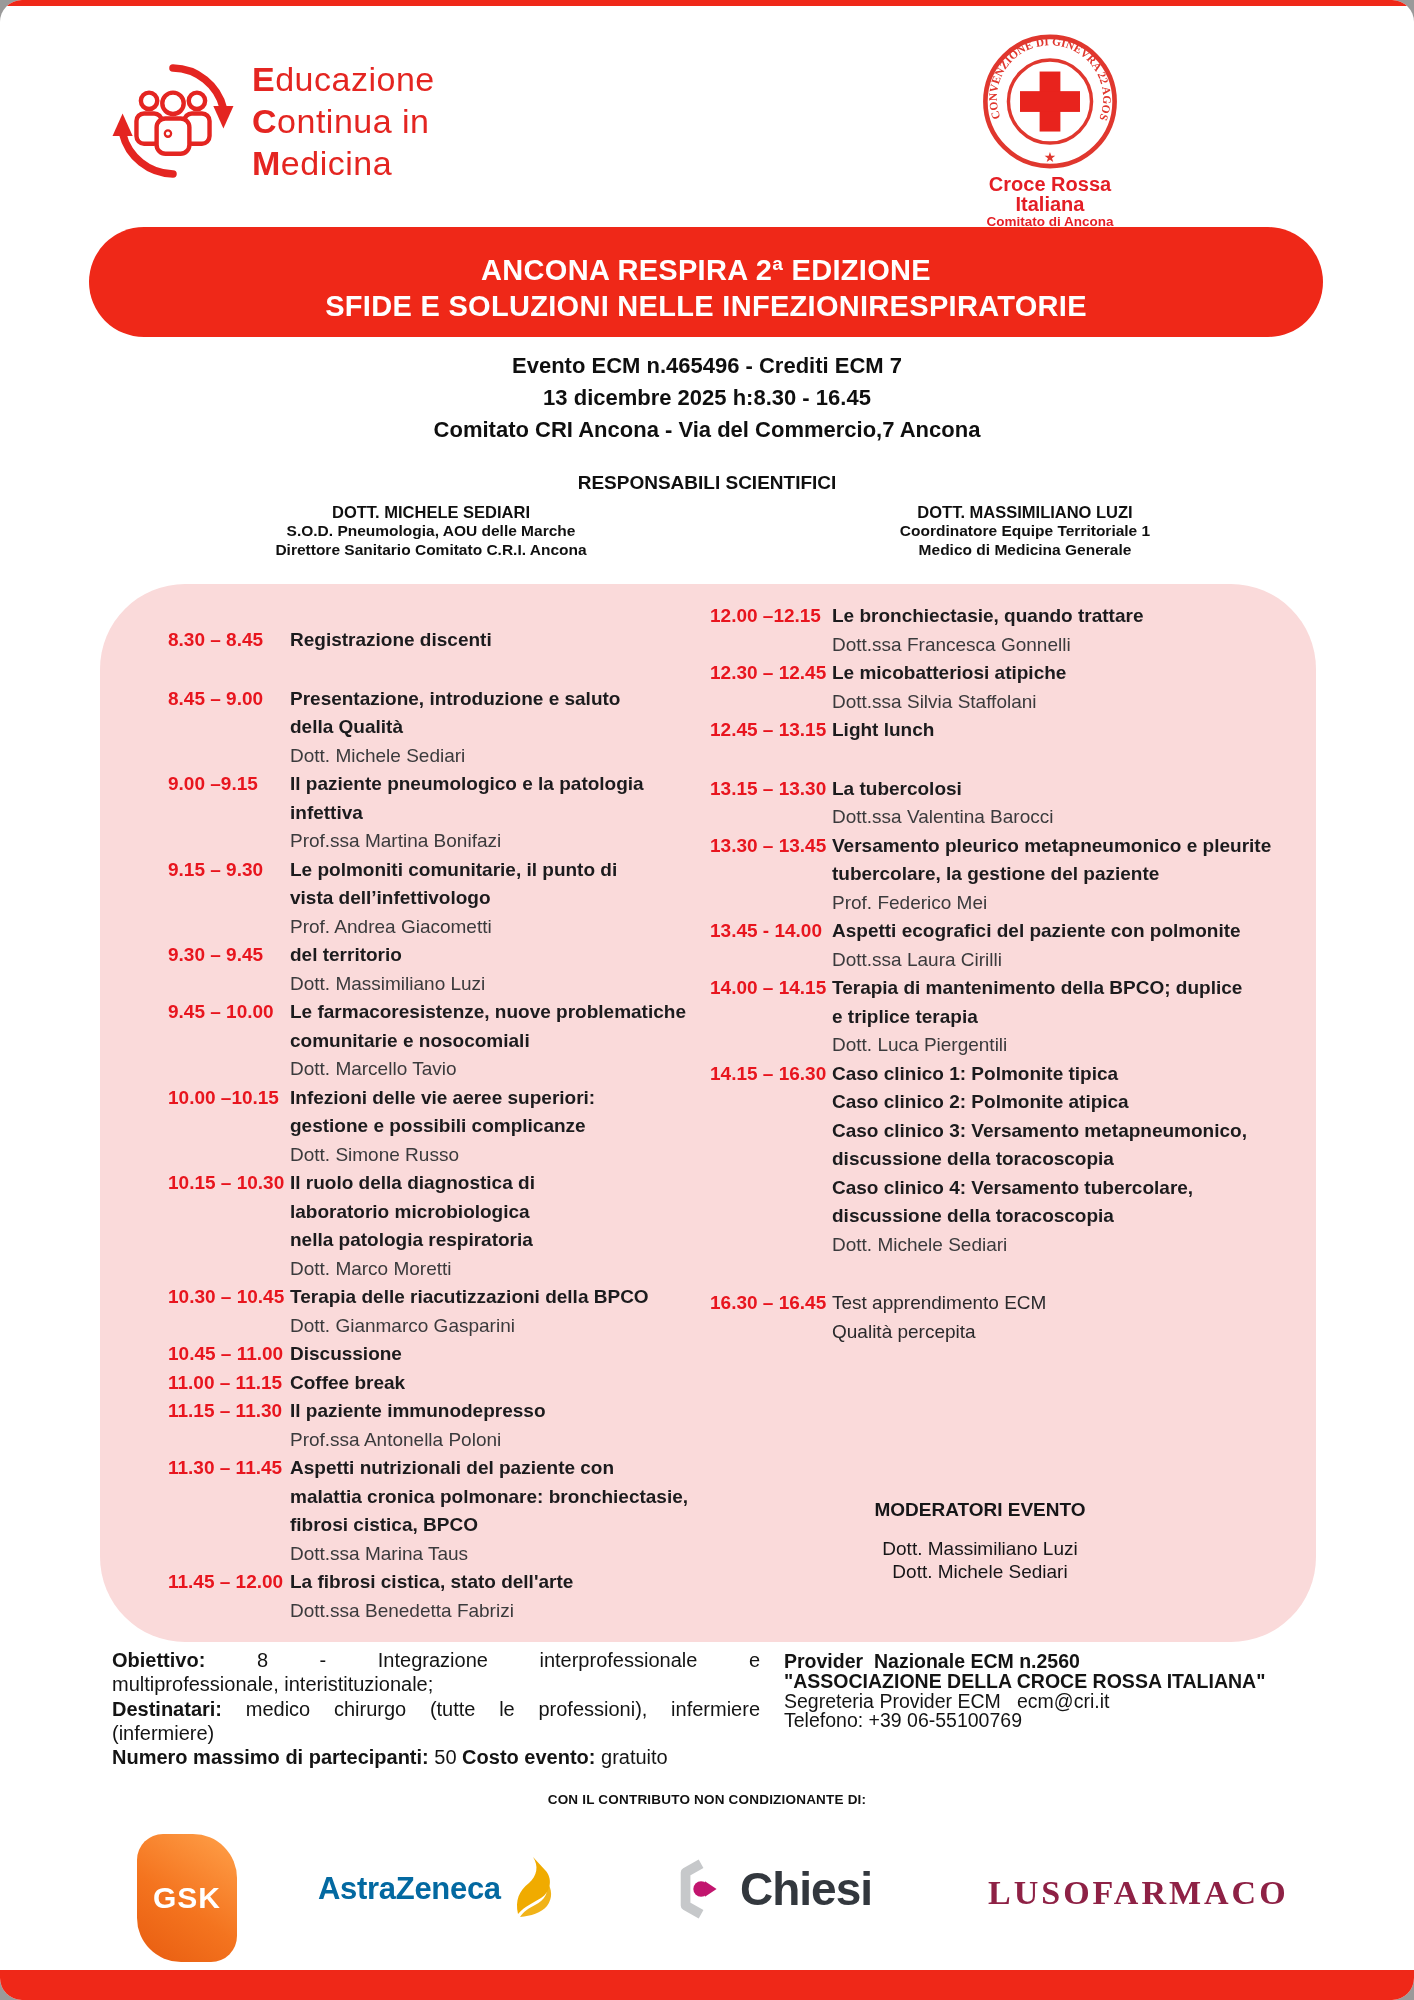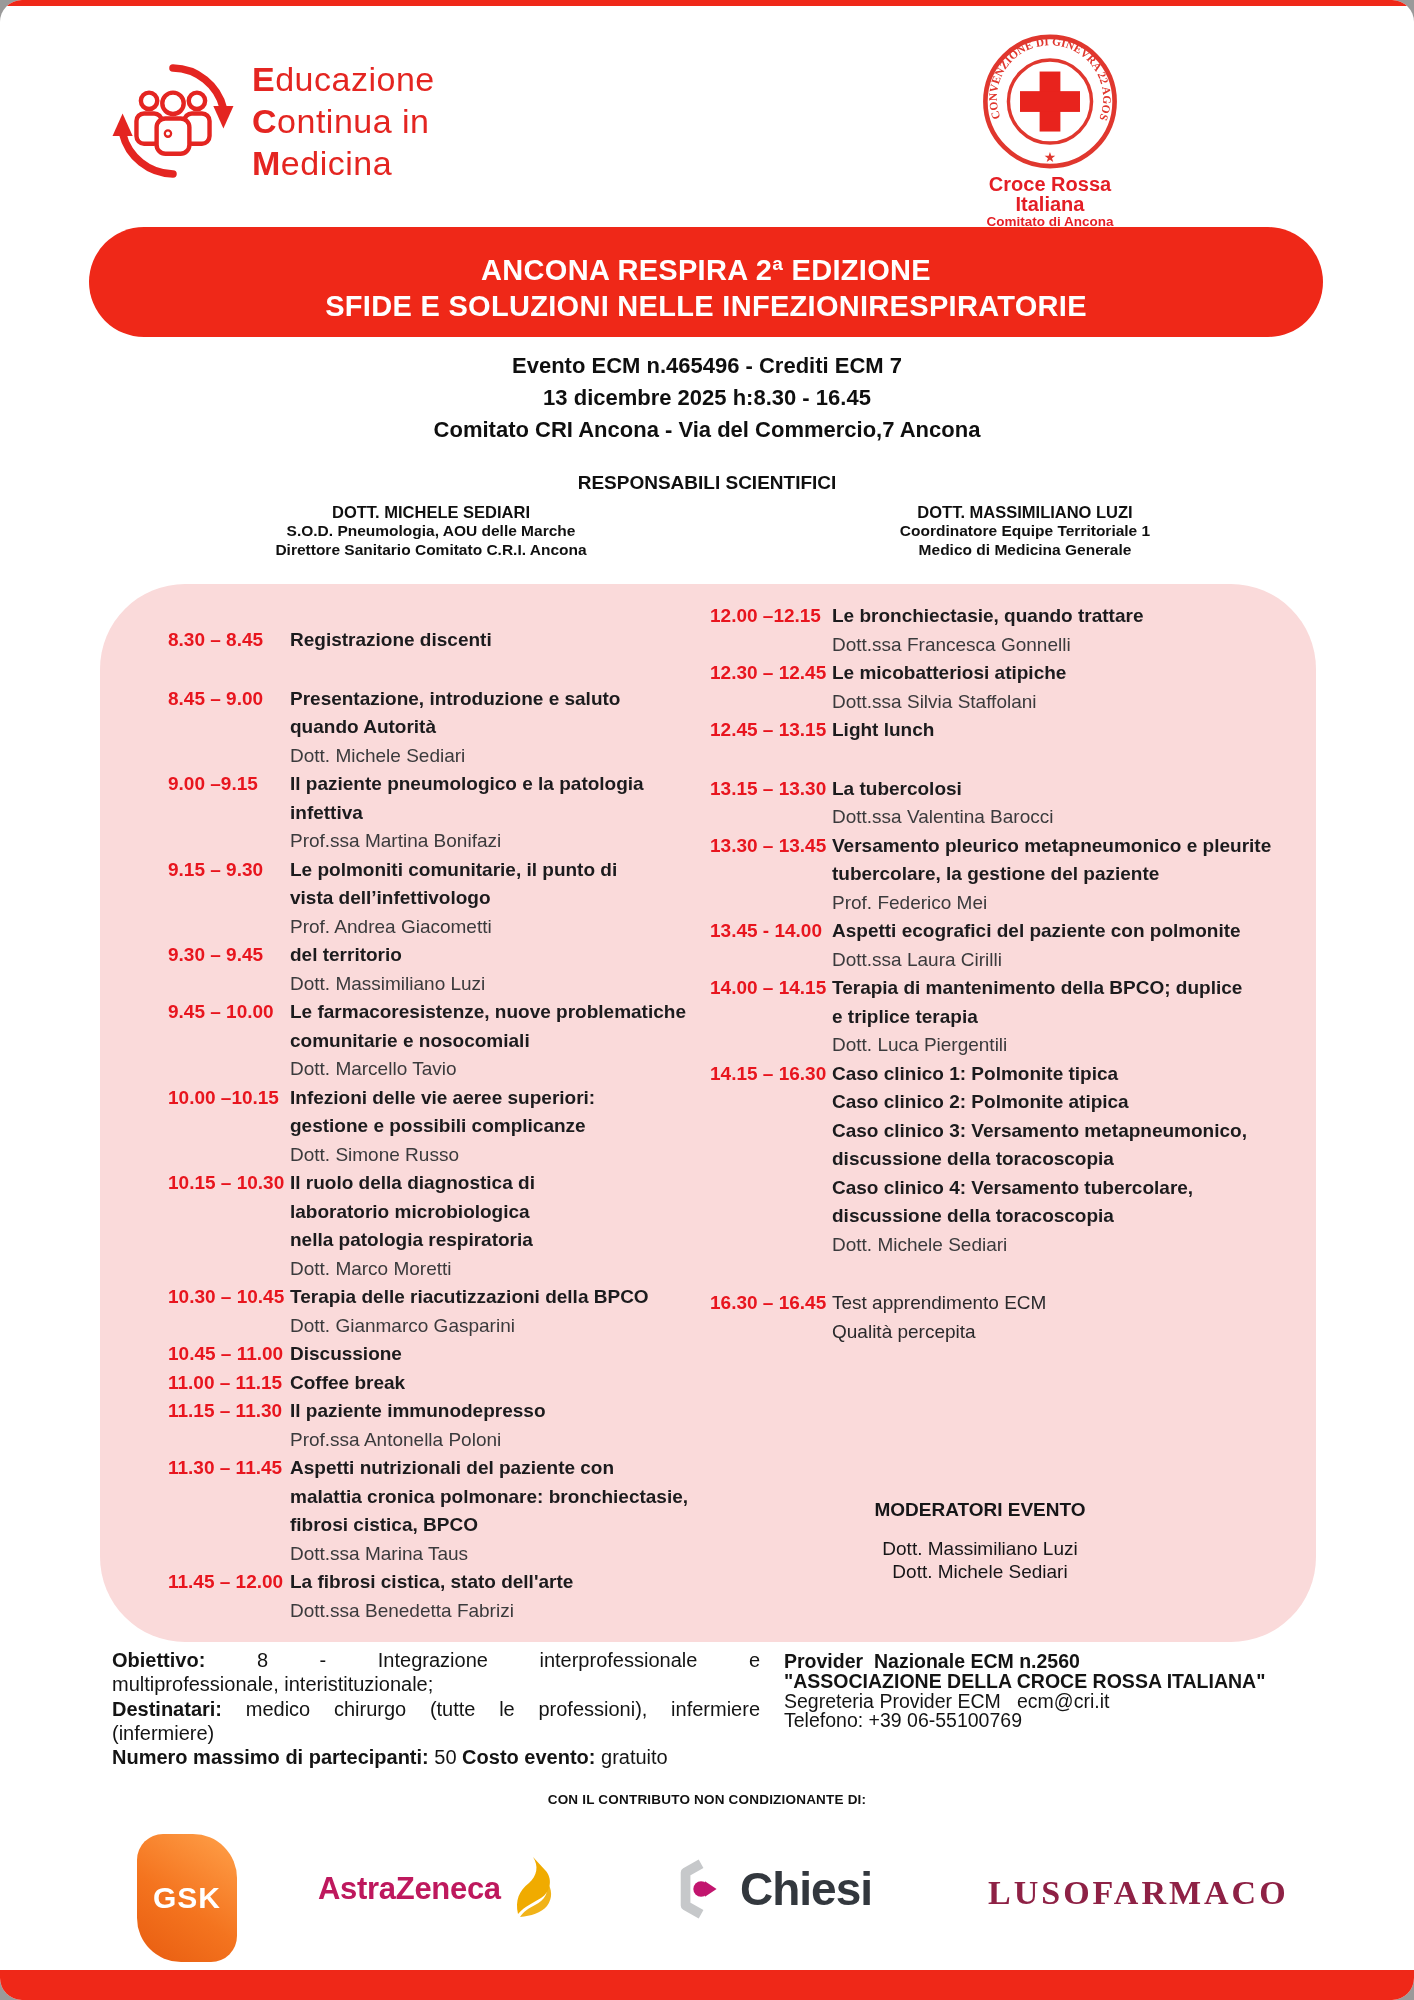--- a/index.html
+++ b/index.html
@@ -67,21 +67,21 @@
   .foot-right .b{font-weight:700;}
 
   
   .sp-head{position:absolute;left:0;top:1792px;width:100%;text-align:center;
            font-size:13.5px;font-weight:700;color:#111;letter-spacing:.2px;}
   .gsk{position:absolute;left:137px;top:1834px;width:100px;height:128px;
        background:linear-gradient(215deg,#FFA14A 0%,#F4741F 55%,#E85C10 100%);
        border-radius:26px 44px 26px 44px;display:flex;align-items:center;justify-content:center;}
   .gsk span{color:#fff;font-size:30px;font-weight:700;letter-spacing:1px;}
   .az{position:absolute;left:318px;top:1856px;display:flex;align-items:flex-end;}
-  .az span{color:#be185d;font-size:31px;font-weight:600;letter-spacing:-.3px;line-height:58px;}
+  .az span{color:#0369a1;font-size:31px;font-weight:600;letter-spacing:-.3px;line-height:58px;}
   .az svg{width:54px;height:62px;margin-left:2px;}
   .chiesi{position:absolute;left:672px;top:1858px;display:flex;align-items:center;}
   .chiesi svg{width:62px;height:62px;}
   .chiesi span{color:#33383E;font-size:46px;font-weight:800;margin-left:6px;letter-spacing:-1px;}
   .luso{position:absolute;left:988px;top:1874px;font-family:"Liberation Serif","DejaVu Serif",serif;
         font-size:34px;font-weight:700;color:#8E2145;letter-spacing:3px;text-align:center;}
 </style>
 </head>
 <body>
 
@@ -159,21 +159,21 @@
         <div class="srow gap">
           <span class="stime">8.30 – 8.45</span>
           <div>
             <div class="sline title">Registrazione discenti</div>
           </div>
         </div>
         <div class="srow">
           <span class="stime">8.45 – 9.00</span>
           <div>
             <div class="sline title">Presentazione, introduzione e saluto</div>
-            <div class="sline title">quando Autorità</div>
+            <div class="sline title">della Qualità</div>
             <div class="sline speaker">Dott. Michele Sediari</div>
           </div>
         </div>
         <div class="srow">
           <span class="stime">9.00 –9.15</span>
           <div>
             <div class="sline title">Il paziente pneumologico e la patologia</div>
             <div class="sline title">infettiva</div>
             <div class="sline speaker">Prof.ssa Martina Bonifazi</div>
           </div>

